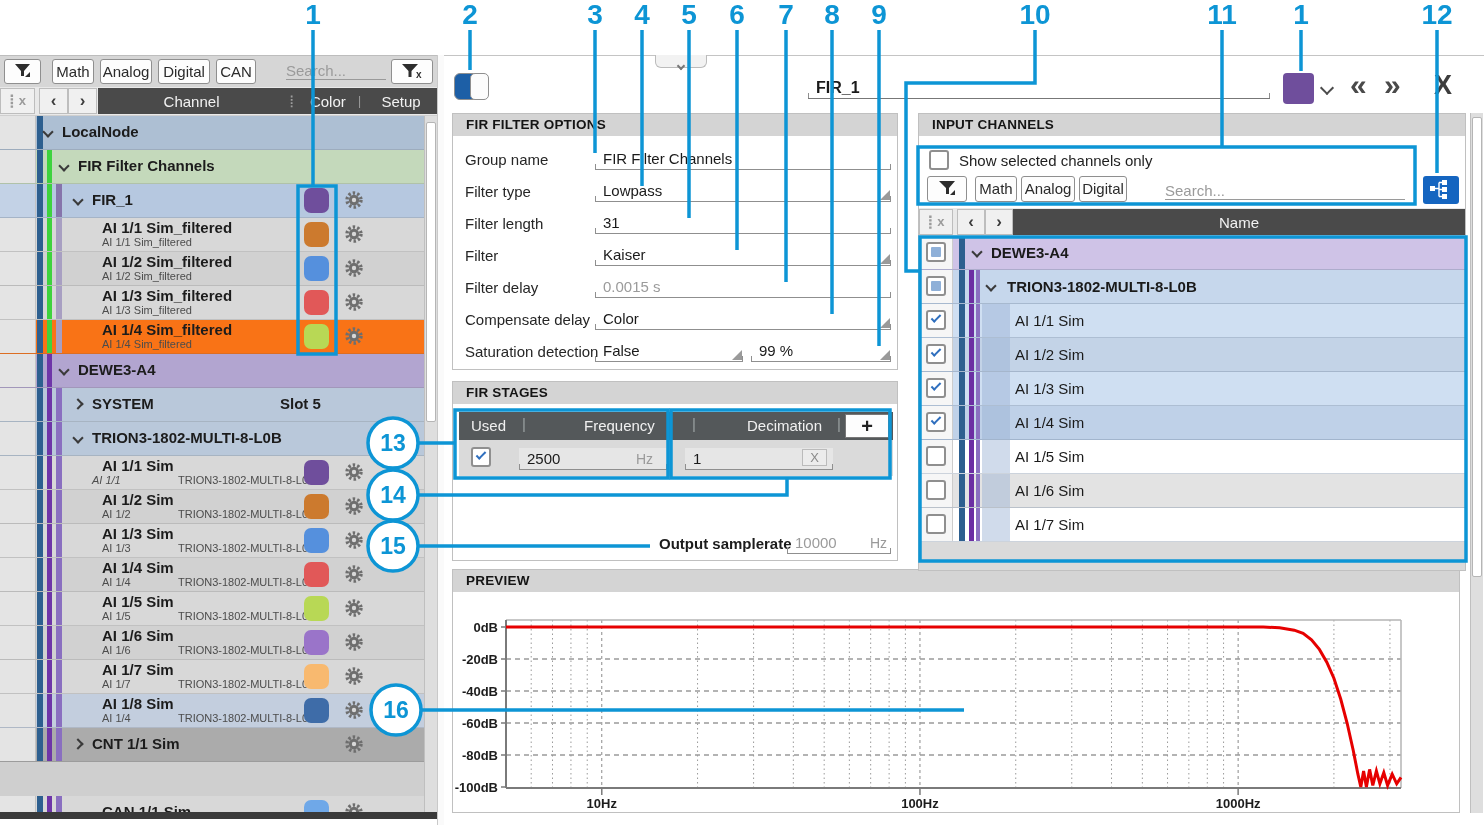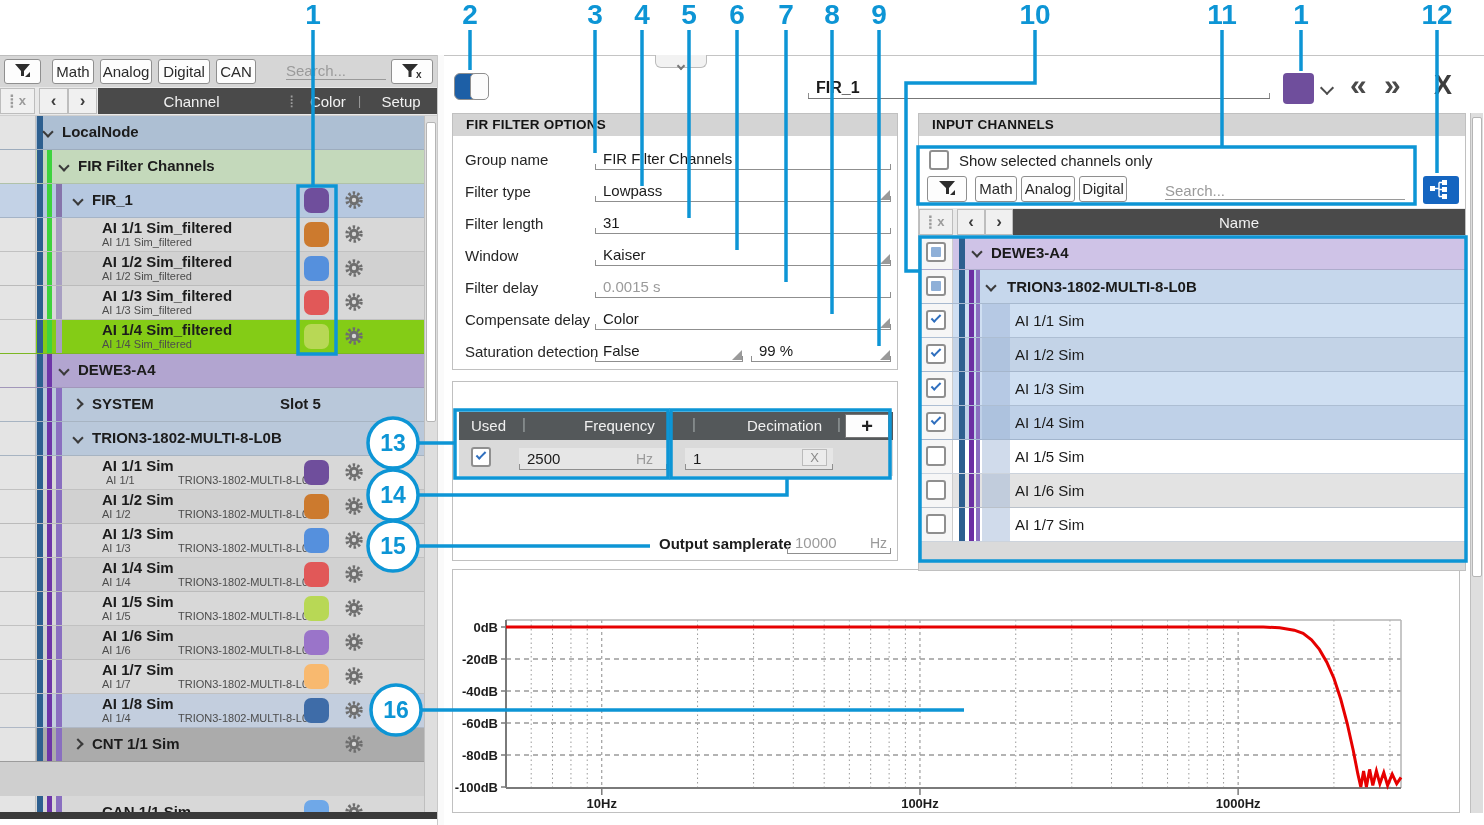--- a/index.html
+++ b/index.html
@@ -148,21 +148,21 @@
           <div style="position: absolute; left: 56px; top: 0px; width: 5.5px; height: 100%; background: rgb(168, 159, 194);"></div>
           <div style="position: absolute; left: 102px; top: 1px; font-size: 15px; font-weight: bold; color: rgb(28, 28, 28); white-space: nowrap;">AI 1/3 Sim_filtered</div>
           <div style="position: absolute; left: 102px; top: 18px; font-size: 11px; color: rgb(76, 76, 76);">AI 1/3 Sim_filtered</div>
           <div style="position: absolute; left: 304px; top: 4px; width: 25px; height: 25px; border-radius: 7px; background: rgb(225, 88, 88);"></div>
           <div style="position: absolute; left: 344px; top: 6px; width: 20px; height: 20px;"><svg width="20" height="20">
               <circle cx="10" cy="10" r="7" fill="none" stroke="#6e6e6e" stroke-width="3.4" stroke-dasharray="2.4 2.1"></circle>
               <circle cx="10" cy="10" r="5.2" fill="#6e6e6e"></circle>
               <circle cx="10" cy="10" r="2.2" fill="#d8d8d8"></circle>
             </svg></div>
         </div>
-        <div style="position: absolute; left: 0px; top: 204px; width: 437px; height: 34px; background: #84cc16; border-bottom: 1px solid rgba(90, 90, 90, 0.18); overflow: hidden;">
+        <div style="position: absolute; left: 0px; top: 204px; width: 437px; height: 34px; background: #f97316; border-bottom: 1px solid rgba(90, 90, 90, 0.18); overflow: hidden;">
           <div style="position: absolute; left: 0px; top: 0px; width: 36px; height: 100%; background: rgb(228, 228, 228); border-right: 1px solid rgb(194, 194, 194);"></div>
           <div style="position: absolute; left: 37px; top: 0px; width: 5.5px; height: 100%; background: rgb(45, 95, 143);"></div>
           <div style="position: absolute; left: 46.5px; top: 0px; width: 5.5px; height: 100%; background: rgb(62, 211, 62);"></div>
           <div style="position: absolute; left: 56px; top: 0px; width: 5.5px; height: 100%; background: rgb(168, 159, 194);"></div>
           <div style="position: absolute; left: 102px; top: 1px; font-size: 15px; font-weight: bold; color: rgb(28, 28, 28); white-space: nowrap;">AI 1/4 Sim_filtered</div>
           <div style="position: absolute; left: 102px; top: 18px; font-size: 11px; color: rgb(76, 76, 76);">AI 1/4 Sim_filtered</div>
           <div style="position: absolute; left: 304px; top: 4px; width: 25px; height: 25px; border-radius: 7px; background: rgb(184, 216, 85);"></div>
           <div style="position: absolute; left: 344px; top: 6px; width: 20px; height: 20px;"><svg width="20" height="20">
               <circle cx="10" cy="10" r="7" fill="none" stroke="#6e6e6e" stroke-width="3.4" stroke-dasharray="2.4 2.1"></circle>
               <circle cx="10" cy="10" r="5.2" fill="#6e6e6e"></circle>
@@ -192,21 +192,21 @@
           <div style="position: absolute; left: 56px; top: 0px; width: 5.5px; height: 100%; background: rgb(138, 111, 192);"></div>
           <div class="chev down" style="position: absolute; left: 74px; top: 12px; width: 8px; height: 8px;"></div>
           <div style="position: absolute; left: 92px; top: 7px; font-size: 15px; font-weight: bold; color: rgb(28, 28, 28); white-space: nowrap;">TRION3-1802-MULTI-8-L0B</div>
         </div>
         <div style="position: absolute; left: 0px; top: 340px; width: 437px; height: 34px; background: rgb(216, 216, 216); border-bottom: 1px solid rgba(90, 90, 90, 0.18); overflow: hidden;">
           <div style="position: absolute; left: 0px; top: 0px; width: 36px; height: 100%; background: rgb(228, 228, 228); border-right: 1px solid rgb(194, 194, 194);"></div>
           <div style="position: absolute; left: 37px; top: 0px; width: 5.5px; height: 100%; background: rgb(45, 95, 143);"></div>
           <div style="position: absolute; left: 46.5px; top: 0px; width: 5.5px; height: 100%; background: rgb(110, 53, 168);"></div>
           <div style="position: absolute; left: 56px; top: 0px; width: 5.5px; height: 100%; background: rgb(138, 111, 192);"></div>
           <div style="position: absolute; left: 102px; top: 1px; font-size: 15px; font-weight: bold; color: rgb(28, 28, 28); white-space: nowrap;">AI 1/1 Sim</div>
-          <div style="position: absolute; left: 106px; top: 18px; font-size: 11px; color: rgb(76, 76, 76);">AI 1/1</div>
+          <div style="position: absolute; left: 92px; top: 18px; font-size: 11px; color: rgb(76, 76, 76); font-style: italic;">AI 1/1</div>
           <div style="position: absolute; left: 178px; top: 18px; font-size: 11px; color: rgb(76, 76, 76);">TRION3-1802-MULTI-8-L0B</div>
           <div style="position: absolute; left: 304px; top: 4px; width: 25px; height: 25px; border-radius: 7px; background: rgb(111, 78, 156);"></div>
           <div style="position: absolute; left: 344px; top: 6px; width: 20px; height: 20px;"><svg width="20" height="20">
               <circle cx="10" cy="10" r="7" fill="none" stroke="#6e6e6e" stroke-width="3.4" stroke-dasharray="2.4 2.1"></circle>
               <circle cx="10" cy="10" r="5.2" fill="#6e6e6e"></circle>
               <circle cx="10" cy="10" r="2.2" fill="#d8d8d8"></circle>
             </svg></div>
         </div>
         <div style="position: absolute; left: 0px; top: 374px; width: 437px; height: 34px; background: rgb(209, 209, 209); border-bottom: 1px solid rgba(90, 90, 90, 0.18); overflow: hidden;">
           <div style="position: absolute; left: 0px; top: 0px; width: 36px; height: 100%; background: rgb(228, 228, 228); border-right: 1px solid rgb(194, 194, 194);"></div>
@@ -373,21 +373,21 @@
           </div>
           <div class="flabel" style="left: 12px; top: 69px;">Filter type</div>
           <div class="ufield" style="left: 142px; top: 66px; width: 296px;">
             <span class="val">Lowpass</span>
             <div class="ddtri"></div>
           </div>
           <div class="flabel" style="left: 12px; top: 101px;">Filter length</div>
           <div class="ufield" style="left: 142px; top: 98px; width: 296px;">
             <span class="val">31</span>
           </div>
-          <div class="flabel" style="left: 12px; top: 133px;">Window</div>
+          <div class="flabel" style="left: 12px; top: 133px;">Filter</div>
           <div class="ufield" style="left: 142px; top: 130px; width: 296px;">
             <span class="val">Kaiser</span>
             <div class="ddtri"></div>
           </div>
           <div class="flabel" style="left: 12px; top: 165px;">Filter delay</div>
           <div class="ufield disabled" style="left: 142px; top: 162px; width: 296px;">
             <span class="val">0.0015 s</span>
           </div>
           <div class="flabel" style="left: 12px; top: 197px;">Compensate delay</div>
           <div class="ufield" style="left: 142px; top: 194px; width: 296px;">
@@ -400,20 +400,21 @@
             <div class="ddtri"></div>
           </div>
           <div class="ufield" style="left: 298px; top: 226px; width: 140px;">
             <span class="val">99 %</span>
             <div class="ddtri"></div>
           </div>
         </div>
     </div>
 
     <div class="groupbox" style="left:8px;top:325px;width:446px;height:180px;">
+      <div class="groupbar">FIR STAGES</div>
 
       <div class="abs" style="left:6px;top:30px;width:434px;height:28px;background:#54585a;color:#f0f0f0;font-size:15px;">
         <span class="abs" style="left:12px;top:5px;">Used</span>
         <span class="abs" style="left:63px;top:3px;color:#9aa0a2;">|</span>
         <span class="abs" style="left:125px;top:5px;">Frequency</span>
         <span class="abs" style="left:233px;top:3px;color:#9aa0a2;">|</span>
         <span class="abs" style="left:288px;top:5px;">Decimation</span>
         <span class="abs" style="left:378px;top:3px;color:#9aa0a2;">|</span>
         <div class="abs" style="left:386px;top:2px;width:44px;height:24px;background:#fdfdfd;border:1px solid #777;text-align:center;font-size:20px;font-weight:bold;color:#222;line-height:22px;">+</div>
       </div>
@@ -432,20 +433,21 @@
         </div>
       </div>
       <span class="abs" style="left:206px;top:153px;font-size:15px;font-weight:bold;color:#1c1c1c;">Output samplerate</span>
       <div class="ufield disabled" style="left:334px;top:150px;width:104px;">
         <span class="val">10000</span>
         <span class="unit" style="right:4px;">Hz</span>
       </div>
     </div>
 
     <div class="groupbox" style="left:8px;top:513px;width:1008px;height:244px;">
+      <div class="groupbar">PREVIEW</div>
       <svg id="chart" width="1008" height="221" style="position:absolute;left:0;top:22px;">
           <line x1="78.19352935107909" y1="28" x2="78.19352935107909" y2="196" stroke="#9a9a9a" stroke-width="1" stroke-dasharray="1.5,3"></line>
           <line x1="99.49435490900126" y1="28" x2="99.49435490900126" y2="196" stroke="#9a9a9a" stroke-width="1" stroke-dasharray="1.5,3"></line>
           <line x1="117.94596929038923" y1="28" x2="117.94596929038923" y2="196" stroke="#9a9a9a" stroke-width="1" stroke-dasharray="1.5,3"></line>
           <line x1="134.22144662860535" y1="28" x2="134.22144662860535" y2="196" stroke="#9a9a9a" stroke-width="1" stroke-dasharray="1.5,3"></line>
           <line x1="244.56071443367287" y1="28" x2="244.56071443367287" y2="196" stroke="#9a9a9a" stroke-width="1" stroke-dasharray="1.5,3"></line>
           <line x1="300.5886317111991" y1="28" x2="300.5886317111991" y2="196" stroke="#9a9a9a" stroke-width="1" stroke-dasharray="1.5,3"></line>
           <line x1="340.3410716505093" y1="28" x2="340.3410716505093" y2="196" stroke="#9a9a9a" stroke-width="1" stroke-dasharray="1.5,3"></line>
           <line x1="371.1754595769565" y1="28" x2="371.1754595769565" y2="196" stroke="#9a9a9a" stroke-width="1" stroke-dasharray="1.5,3"></line>
           <line x1="396.36898892803555" y1="28" x2="396.36898892803555" y2="196" stroke="#9a9a9a" stroke-width="1" stroke-dasharray="1.5,3"></line>

